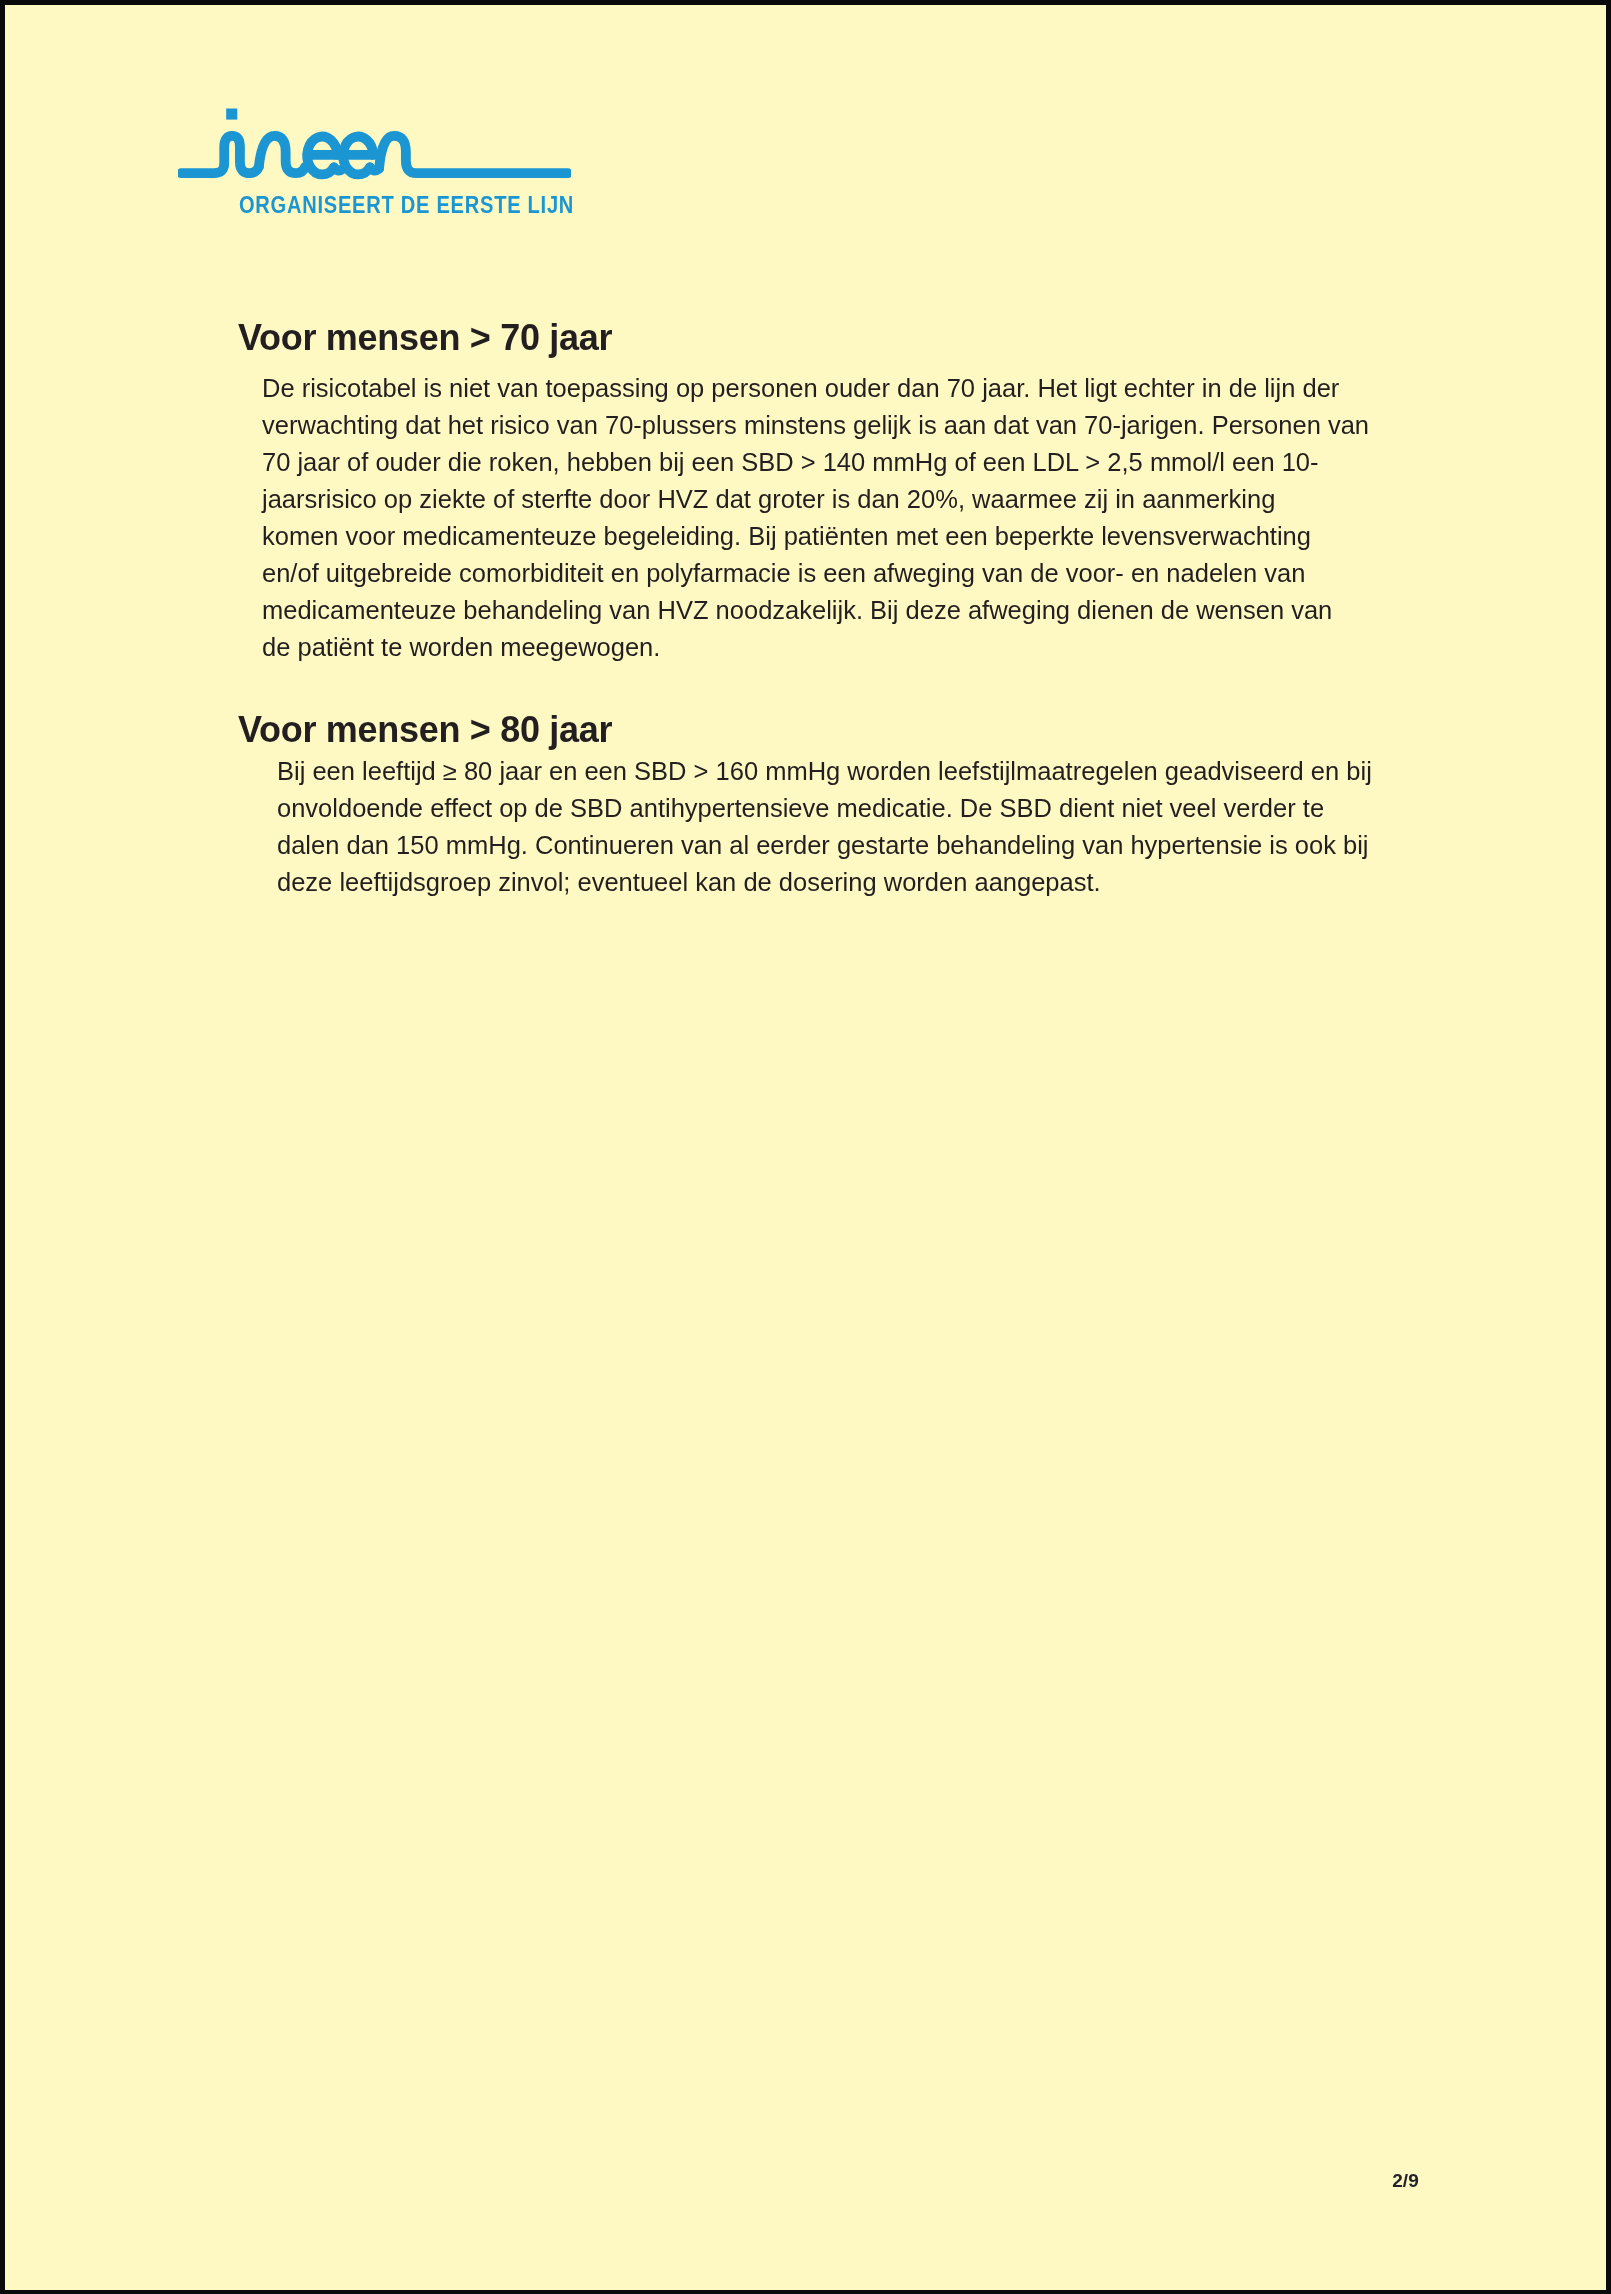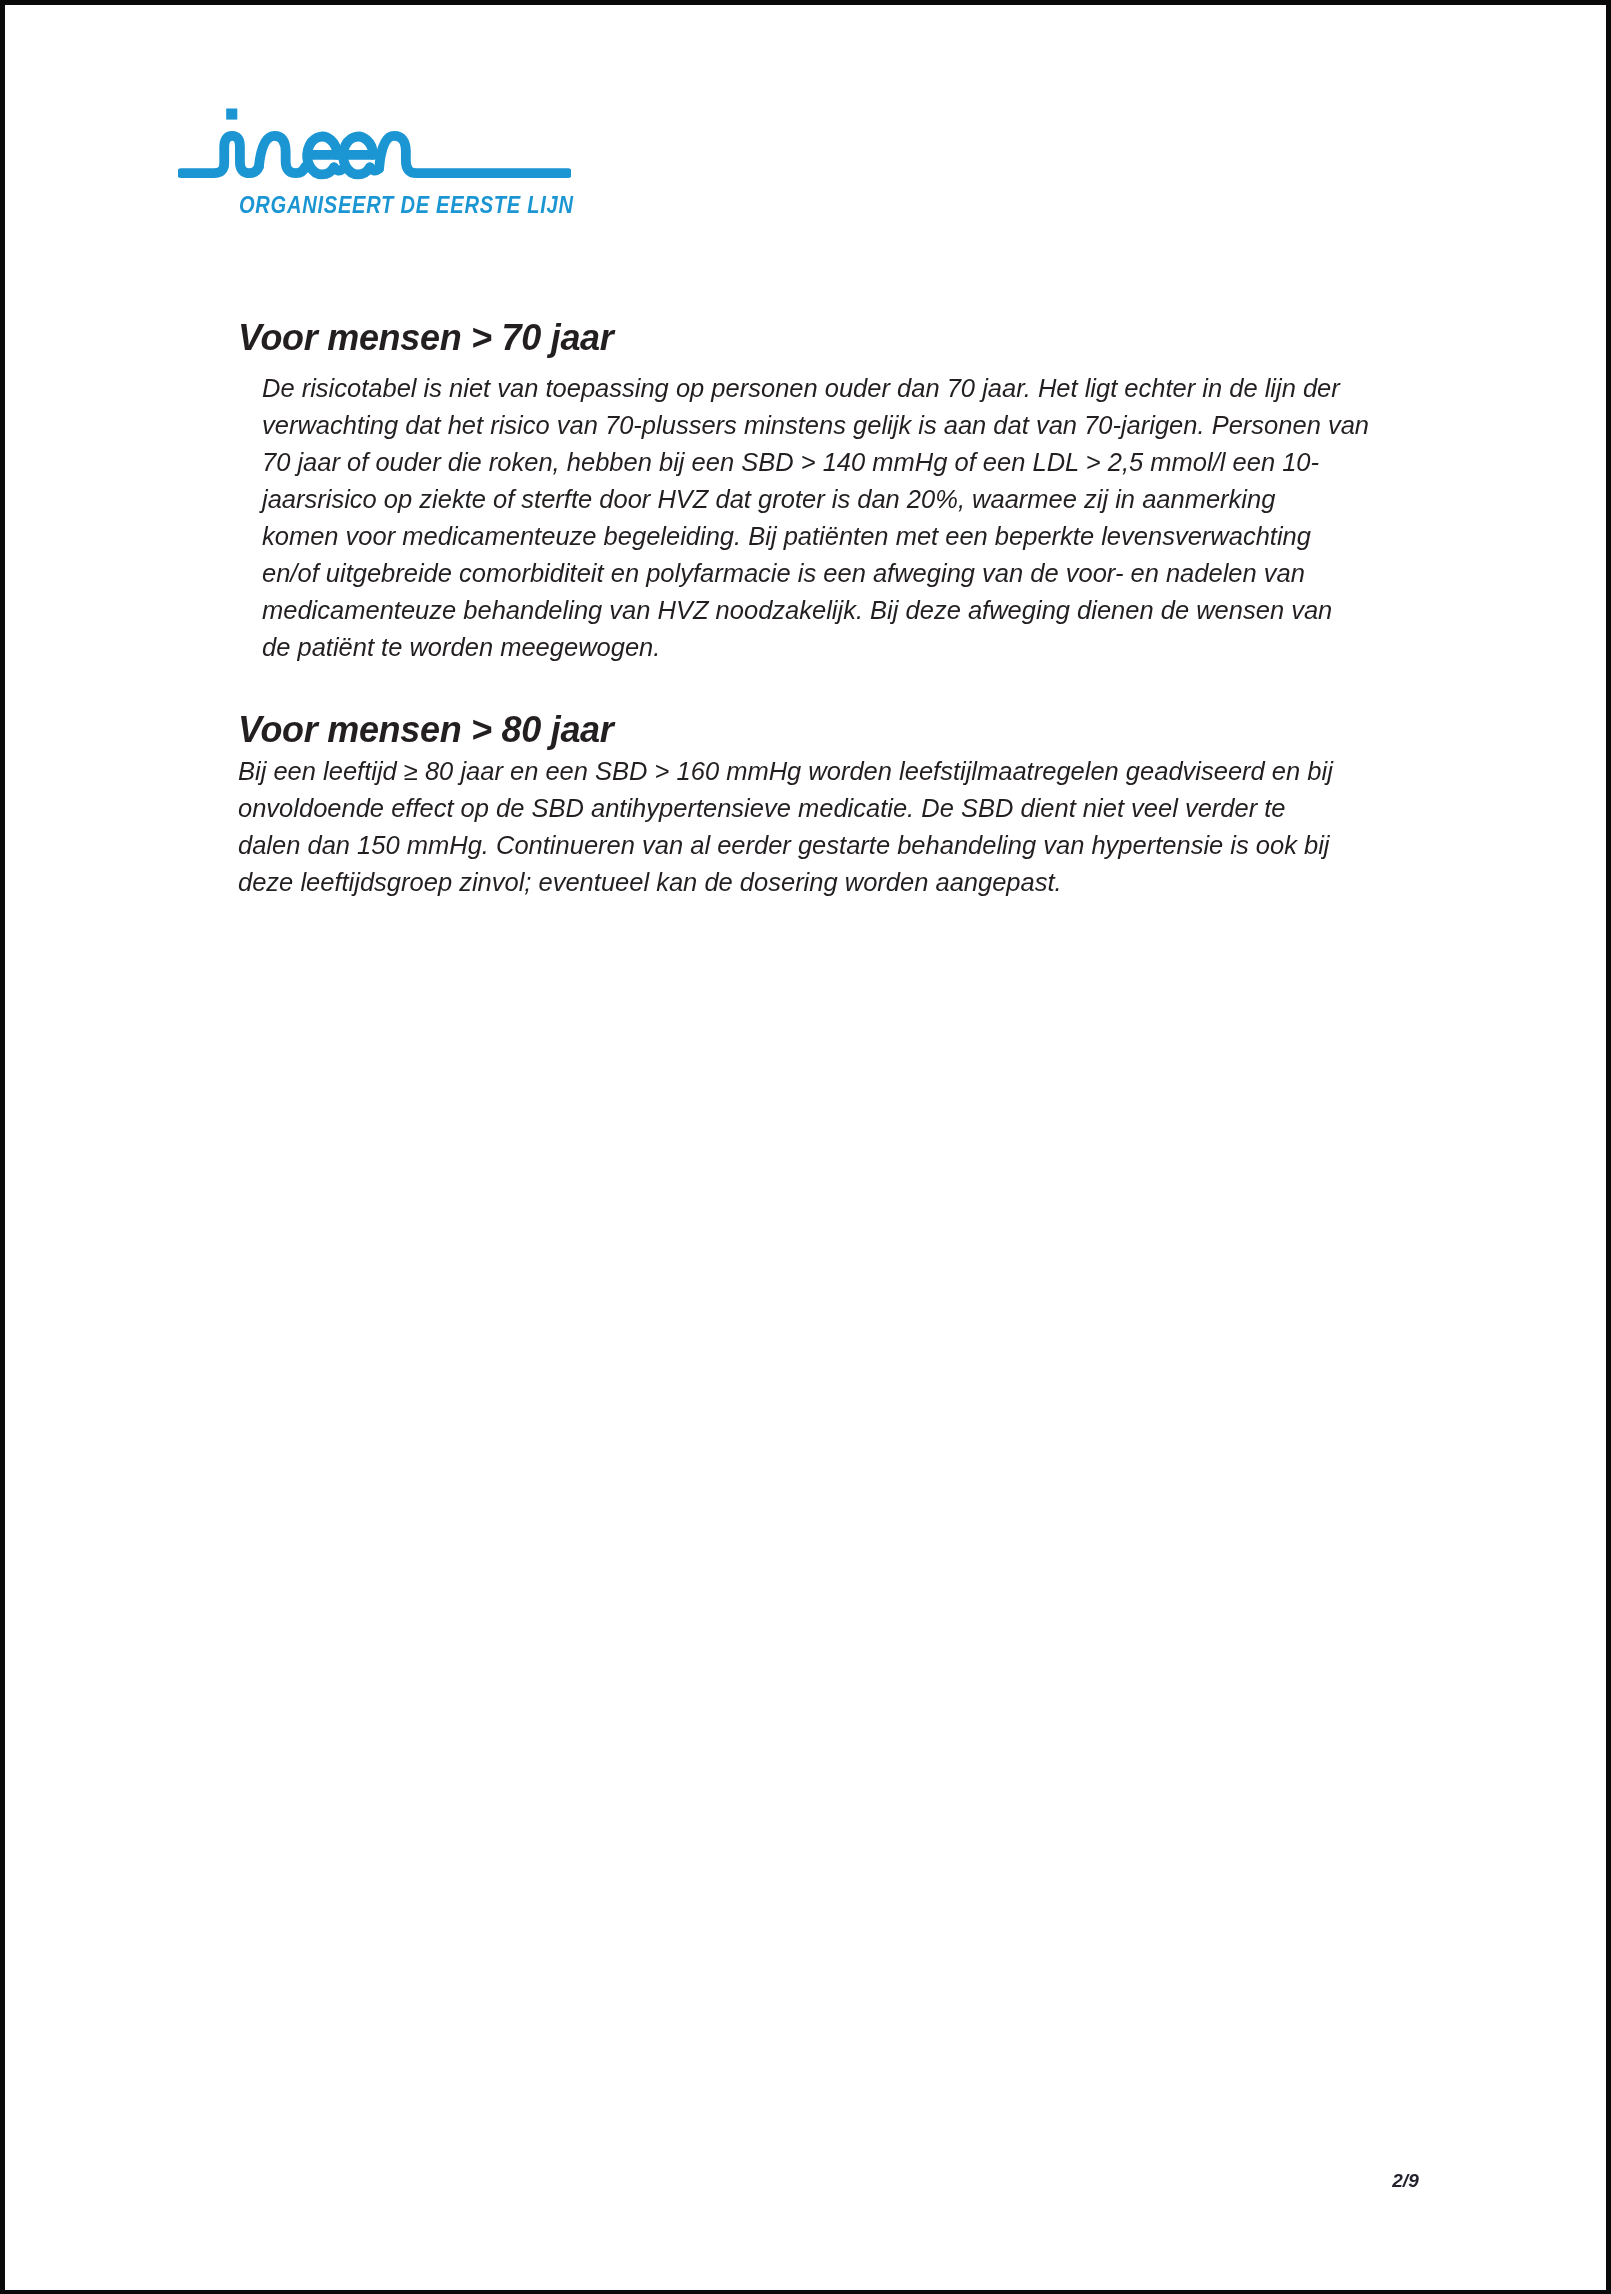--- a/index.html
+++ b/index.html
@@ -5,25 +5,24 @@
   html, body {
     margin: 0;
     padding: 0;
     background: #e8e8e8;
     font-family: "Liberation Sans", sans-serif;
   }
   .page {
     position: relative;
     width: 1611px;
     height: 2295px;
-    background: #ffffff;
+    background: #fef9c3;
     border: 5.5px solid #0a0a0a;
     box-sizing: border-box;
     overflow: hidden;
-    font-style: italic;
   }
   .logo-wrap {
     position: absolute;
     left: 173px;
     top: 95px;
     width: 400px;
     height: 123px;
   }
   .logo-script {
     position: absolute;
@@ -57,21 +56,21 @@
   .body-text {
     position: absolute;
     left: 233px;
     width: 1318px;
     font-size: 25.5px;
     line-height: 37px;
     color: #231f20;
     white-space: pre-line;
   }
   .para-1 { top: 365px; margin-left: 24px; }
-  .para-2 { top: 748px; }
+  .para-2 { top: 748px; margin-left: 39px; }
   .para-3 { top: 940px; }
   .page-number {
     position: absolute;
     left: 1364px;
     top: 2165px;
     width: 73px;
     text-align: center;
     font-size: 19px;
     font-weight: bold;
     color: #23232e;

